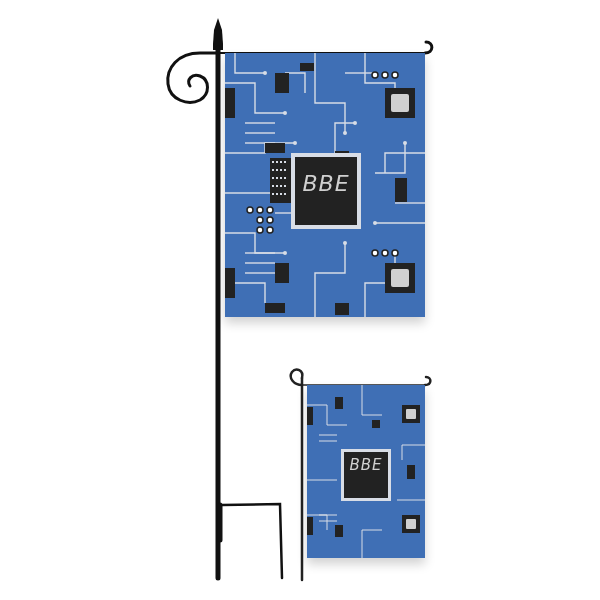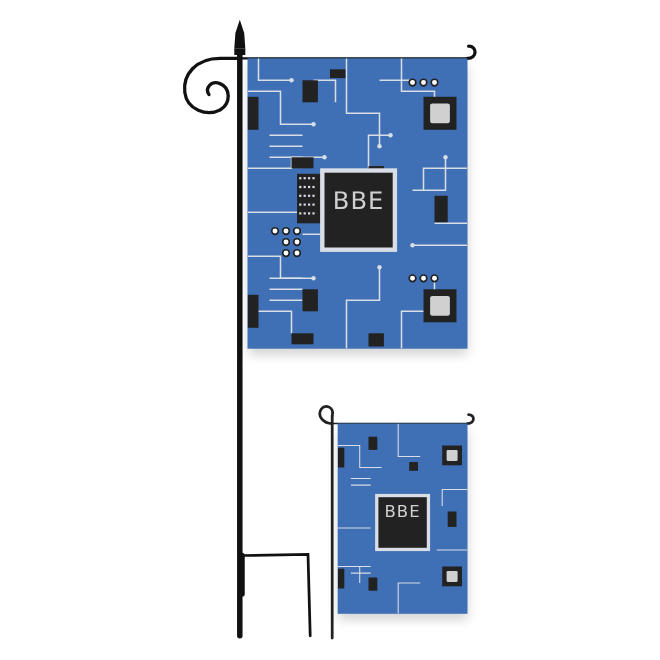--- a/index.html
+++ b/index.html
@@ -1,17 +1,17 @@
 <!DOCTYPE html>
 <html><head>
 <meta charset="utf-8">
 <style>
   html,body{margin:0;padding:0;background:#ffffff;}
   body{width:600px;height:600px;position:relative;overflow:hidden;font-family:"DejaVu Sans",sans-serif;}
-  .stage{position:absolute;left:0;top:0;width:600px;height:600px;}
+  .stage{position:absolute;left:0;top:0;width:600px;height:600px;font-style:italic;}
   .flag{position:absolute;background:#3f6fb5;overflow:hidden;box-shadow:0 6px 10px rgba(0,0,0,0.18);}
   .flag-large{left:225px;top:53px;width:200px;height:264px;}
   .flag-small{left:307px;top:385px;width:118px;height:173px;}
   .flag svg{position:absolute;left:0;top:0;width:100%;height:100%;}
   .chip-label{position:absolute;color:#d0d0d0;text-align:center;font-family:"DejaVu Sans",sans-serif;letter-spacing:1px;}
   .flag-large .chip-label{left:70px;top:118px;width:62px;font-size:22px;}
   .flag-small .chip-label{left:38px;top:71px;width:42px;font-size:15px;}
   svg.stand{position:absolute;left:0;top:0;width:600px;height:600px;}
 </style>
 </head>

